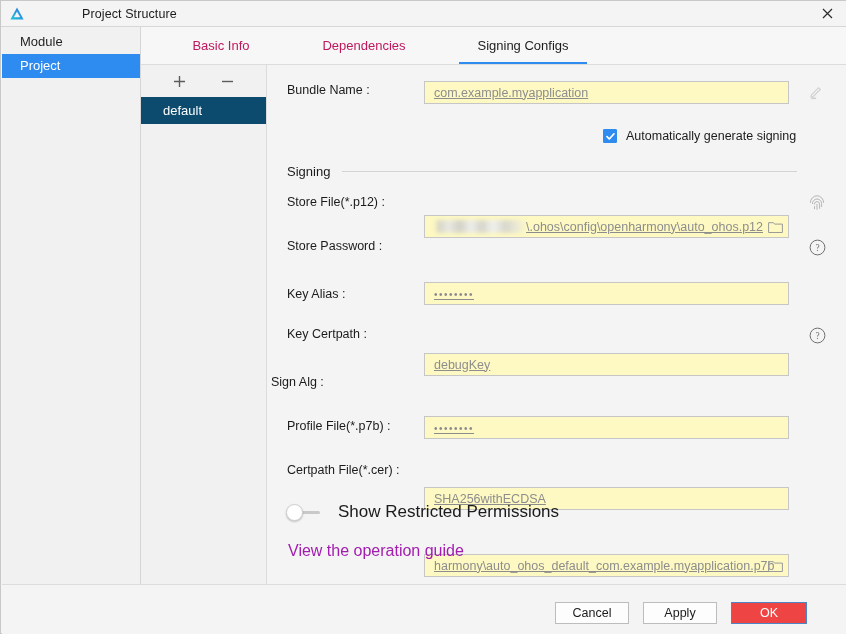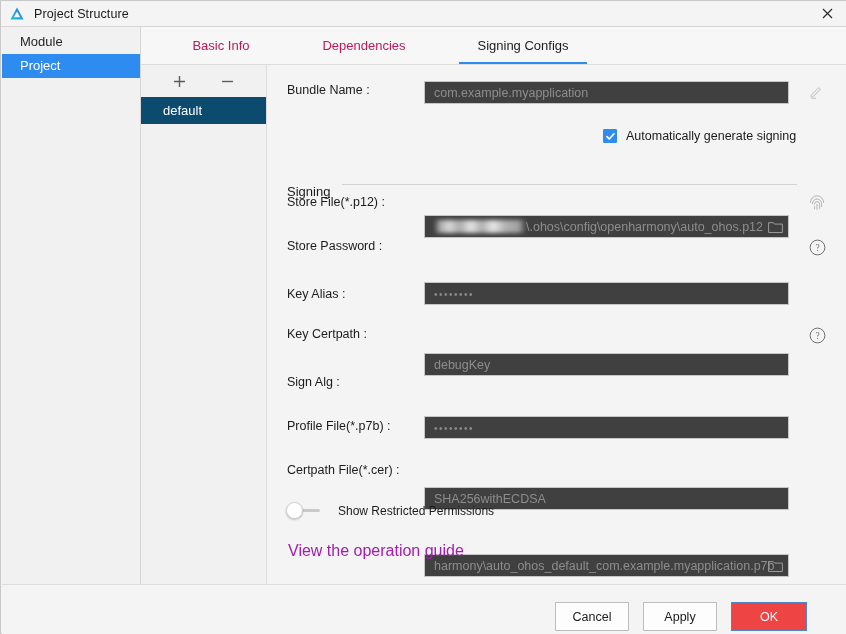--- a/index.html
+++ b/index.html
@@ -15,21 +15,21 @@
     background: #f4f4f4;
     border: 1px solid #c8c8c8;
   }
 
   
   .titlebar {
     position: absolute; left: 0; top: 0;
     width: 846px; height: 26px;
     background: #f4f4f4;
     border-bottom: 1px solid #d6d6d6;
-    display: flex; align-items: center;
+    display: flex; align-items: center; gap: 48px;
   }
   .app-logo { width: 18px; height: 18px; margin-left: 7px; flex: 0 0 auto; }
   .title-text {
     margin-left: 8px;
     font-size: 12.5px; color: #1a1a1a;
     letter-spacing: .1px;
   }
   .close-btn {
     position: absolute; right: 0; top: 0;
     width: 40px; height: 25px;
@@ -118,27 +118,28 @@
     display: flex; align-items: center;
   }
   .lbl {
     font-size: 12.5px; color: #1b1b1b;
     white-space: nowrap;
   }
 
   .field {
     position: relative;
     height: 23px;
-    background: #404040;
+    background: #fef9c3;
     border: 1px solid #c6c6c6;
     display: flex; align-items: center;
     font-size: 12.5px; color: #8d8d8d;
     padding-left: 9px;
     overflow: hidden;
     cursor: text;
+    text-decoration: underline;
   }
   .field .txt { white-space: nowrap; }
   .field.pw .txt { letter-spacing: 1.5px; font-size: 10px; color: #8a8a8a; position: relative; top: 1px;}
   .field .blurmask {
     display: inline-block;
     height: 13px; width: 92px;
     margin-right: 0px;
     background:
       linear-gradient(90deg,
         rgba(205,205,205,.0) 0%,
@@ -164,23 +165,22 @@
   .sideicon {
     position: absolute;
     width: 20px; height: 20px;
     display: flex; align-items: center; justify-content: center;
     cursor: default;
   }
 
   
   .section {
     position: absolute;
-    display: flex; align-items: flex-start;
+    display: flex; align-items: center;
     width: 510px;
-    margin-top: 20px;
   }
   .section .sec-title { font-size: 13px; color: #1b1b1b; }
   .section .sec-line {
     flex: 1; height: 1px; background: #d3d3d3; margin-left: 12px;
   }
 
   
   .cbrow { position: absolute; display: flex; align-items: center; gap: 9px; }
   .cbox {
     width: 14px; height: 14px;
@@ -204,38 +204,38 @@
     width: 24px; height: 3px;
     background: #c9c9c9; border-radius: 2px;
   }
   .toggle .knob {
     position: absolute; left: 0; top: 0;
     width: 17px; height: 17px; border-radius: 50%;
     background: #ffffff;
     border: 1px solid #cfcfcf;
     box-shadow: 0 1px 2px rgba(0,0,0,.22);
   }
-  .tog-label { font-size: 12px; color: #1b1b1b; margin-left: 16px; }
+  .tog-label { font-size: 17px; color: #1b1b1b; margin-left: 16px; }
 
   .link {
     position: absolute;
     font-size: 16px; color: #a21caf;
     cursor: pointer;
   }
 
   
   .footer {
     position: absolute; left: 1px; top: 583px;
     width: 844px; height: 50px;
     background: #f4f4f4;
     border-top: 1px solid #dcdcdc;
   }
   .btn {
     position: absolute; top: 17px;
-    height: 29px;
+    height: 22px;
     display: flex; align-items: center; justify-content: center;
     font-size: 12.5px;
     border: 1px solid #bdbdbd;
     background: #fdfdfd;
     color: #1b1b1b;
     cursor: default;
   }
   .btn-cancel { left: 553px; width: 74px; }
   .btn-apply  { left: 641px; width: 74px; }
   .btn-ok {
@@ -389,21 +389,21 @@
     <div class="field pw" style="left:156px; top:259px; width:365px;">
       <span class="txt">••••••••</span>
     </div>
     <div class="sideicon" style="left:539px; top:260px;">
       <svg width="17" height="17" viewBox="0 0 17 17">
         <circle cx="8.5" cy="8.5" r="7.4" fill="none" stroke="#6f6f6f" stroke-width="1"></circle>
         <text x="8.5" y="12.1" font-size="9.5" text-anchor="middle" fill="#6f6f6f" font-family="'Liberation Serif', serif">?</text>
       </svg>
     </div>
 
-    <div class="row" style="left:19px; top:310px;">
+    <div class="row" style="left:3px; top:310px;">
       <span class="lbl">Sign Alg :</span>
     </div>
     <div class="field" style="left:156px; top:307px; width:365px;">
       <span class="txt">SHA256withECDSA</span>
     </div>
 
     <div class="row" style="left:19px; top:354px;">
       <span class="lbl">Profile File(*.p7b) :</span>
     </div>
     <div class="field" style="left:156px; top:351px; width:365px;">

